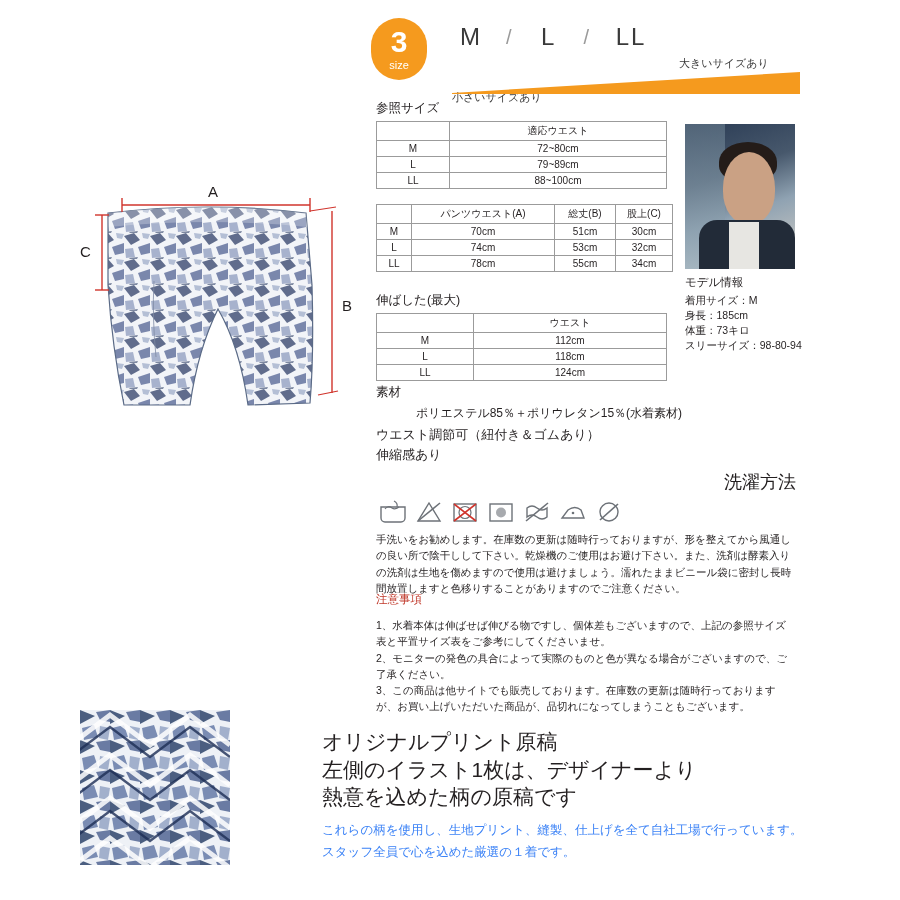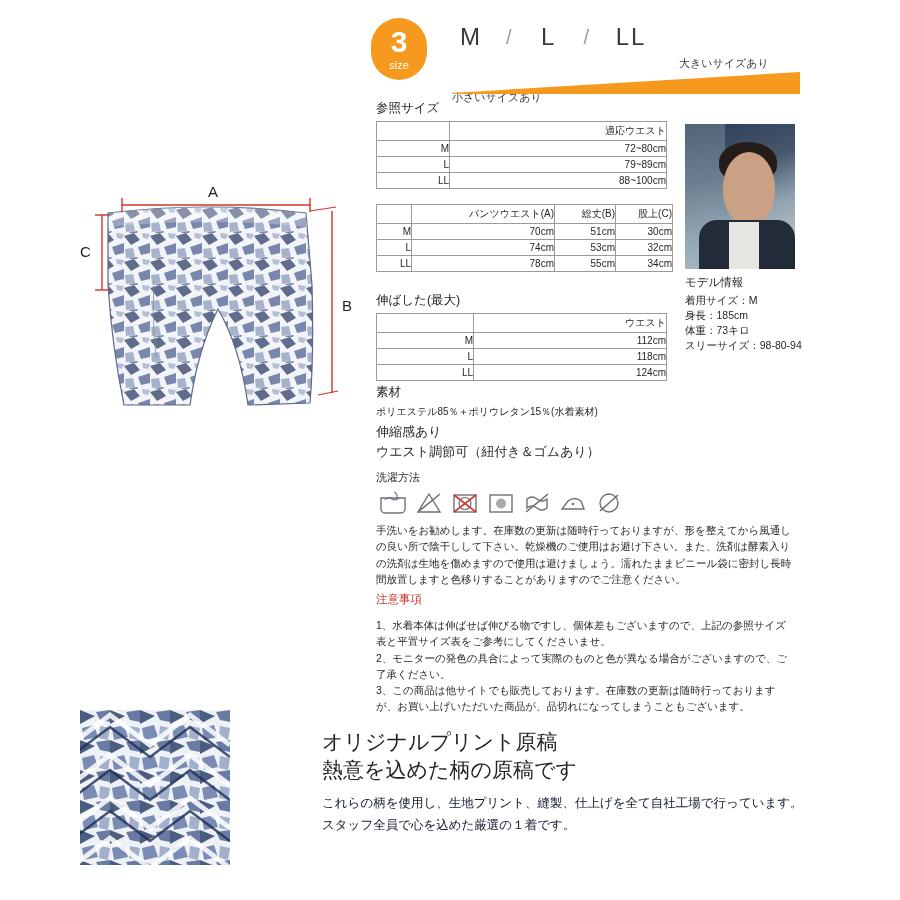--- a/index.html
+++ b/index.html
@@ -46,21 +46,21 @@
   .shorts-wrap{position:absolute;left:80px;top:185px;width:290px;height:270px;}
 
   .dim-label{position:absolute;font-size:15px;color:#231f20;}
 
   
   .sec-title{font-size:12.5px;color:#231f20;margin:0 0 4px 0;}
   table.spec{
     border-collapse:collapse;font-size:10px;color:#231f20;background:#fff;
   }
   table.spec td,table.spec th{
-    border:1px solid #9b9b9b;text-align:right;padding:2px 0;font-weight:normal;
+    border:1px solid #9b9b9b;text-align:center;padding:2px 0;font-weight:normal;
   }
 
   .block{position:absolute;}
 
   
   .model-photo{
     position:absolute;left:685px;top:124px;width:110px;height:145px;
     background:linear-gradient(160deg,#2a3b54 0%,#47586c 35%,#8fa2b2 60%,#d9d2c8 100%);
     overflow:hidden;
   }
@@ -84,43 +84,43 @@
     background:linear-gradient(180deg,#5e7284,#9fb3c0);
     opacity:.75;
   }
 
   .model-info{position:absolute;left:685px;top:274px;width:130px;font-size:10.5px;line-height:1.45;color:#231f20;}
   .model-info .mi-title{font-size:11.5px;margin-bottom:2px;}
 
   
   .material{position:absolute;left:376px;top:384px;width:320px;}
   .material .mt-title{font-size:12.5px;margin-bottom:4px;font-family:Liberation Serif, serif;}
-  .material .mt-1{font-size:10px;margin-bottom:3px;}
+  .material .mt-1{font-size:12px;margin-bottom:3px;margin-left:40px;}
   .material .mt-2{font-size:13px;line-height:1.5;}
 
   
   .wash{position:absolute;left:376px;top:470px;width:420px;}
-  .wash .w-title{font-size:11px;margin-bottom:5px;}
+  .wash .w-title{font-size:18px;margin-bottom:5px;text-align:right;}
   .wash-icons{display:flex;gap:6px;align-items:center;margin:4px 0 6px 2px;}
   .wash-icons svg{display:block;}
   .wash .w-body{font-size:10.5px;line-height:1.55;color:#231f20;}
 
   
   .caution{position:absolute;left:376px;top:592px;width:420px;}
   .caution .c-title{font-size:11.5px;color:#c0392b;margin-bottom:10px;}
   .caution .c-body{font-size:10.5px;line-height:1.55;}
 
   
   .pattern-sq{
     position:absolute;left:80px;top:710px;width:150px;height:155px;overflow:hidden;
     background:#eef1f5;
   }
   .bottom-text{position:absolute;left:322px;top:728px;width:560px;}
   .bt-head{font-size:21px;line-height:1.32;color:#231f20;}
-  .bt-sub{font-size:12.5px;line-height:1.6;margin-top:10px;color:#0f172a;}
+  .bt-sub{font-size:12.5px;line-height:1.6;margin-top:10px;color:#3b82f6;font-family:Liberation Mono, monospace;}
 </style>
 </head>
 <body>
 
 <div class="page">
 
   <div class="size-badge">
     <div class="num">3</div>
     <div class="lbl">size</div>
   </div>
@@ -274,22 +274,22 @@
     <div class="mi-title">モデル情報</div>
     <div>着用サイズ：M</div>
     <div>身長：185cm</div>
     <div>体重：73キロ</div>
     <div>スリーサイズ：98-80-94</div>
   </div>
 
   <div class="material">
     <div class="mt-title">素材</div>
     <div class="mt-1">ポリエステル85％＋ポリウレタン15％(水着素材)</div>
+    <div class="mt-2">ウエスト調節可（紐付き＆ゴムあり）</div>
     <div class="mt-2">伸縮感あり</div>
-    <div class="mt-2">ウエスト調節可（紐付き＆ゴムあり）</div>
   </div>
 
   <div class="wash">
     <div class="w-title">洗濯方法</div>
     <div class="wash-icons">
       <svg width="30" height="26" viewBox="0 0 30 26">
         <path d="M3 8 h24 v11 a4 4 0 0 1 -4 4 h-16 a4 4 0 0 1 -4 -4 z" fill="none" stroke="#6d7278" stroke-width="1.4"></path>
         <path d="M7 10 q3 -4 7 -1 q3 2 7 -1" fill="none" stroke="#6d7278" stroke-width="1.2"></path>
         <path d="M16 2 q4 2 3 6" fill="none" stroke="#6d7278" stroke-width="1.2"></path>
       </svg>
@@ -342,18 +342,19 @@
       <g stroke="#1d2e55" stroke-width="2.5" fill="none" opacity="0.8">
         <path d="M-10 47 L30 17 L70 47 L110 17 L150 47"></path>
         <path d="M-10 90 L30 60 L70 90 L110 60 L150 90"></path>
         <path d="M-10 131 L30 101 L70 131 L110 101 L150 131"></path>
       </g>
     </svg>
   </div>
 
   <div class="bottom-text">
     <div class="bt-head">オリジナルプリント原稿</div>
+    <div class="bt-head">左側のイラスト1枚は、デザイナーより</div>
     <div class="bt-head">熱意を込めた柄の原稿です</div>
     <div class="bt-sub">これらの柄を使用し、生地プリント、縫製、仕上げを全て自社工場で行っています。</div>
     <div class="bt-sub" style="margin-top:2px;">スタッフ全員で心を込めた厳選の１着です。</div>
   </div>
 
 </div>
 
 </body></html>

